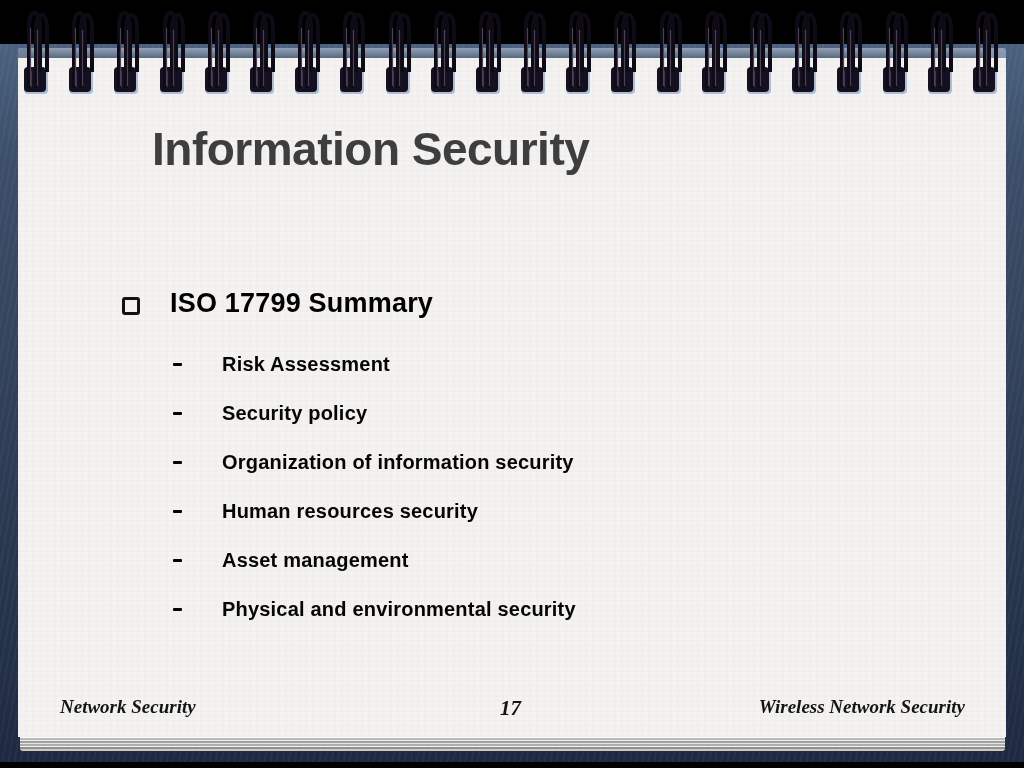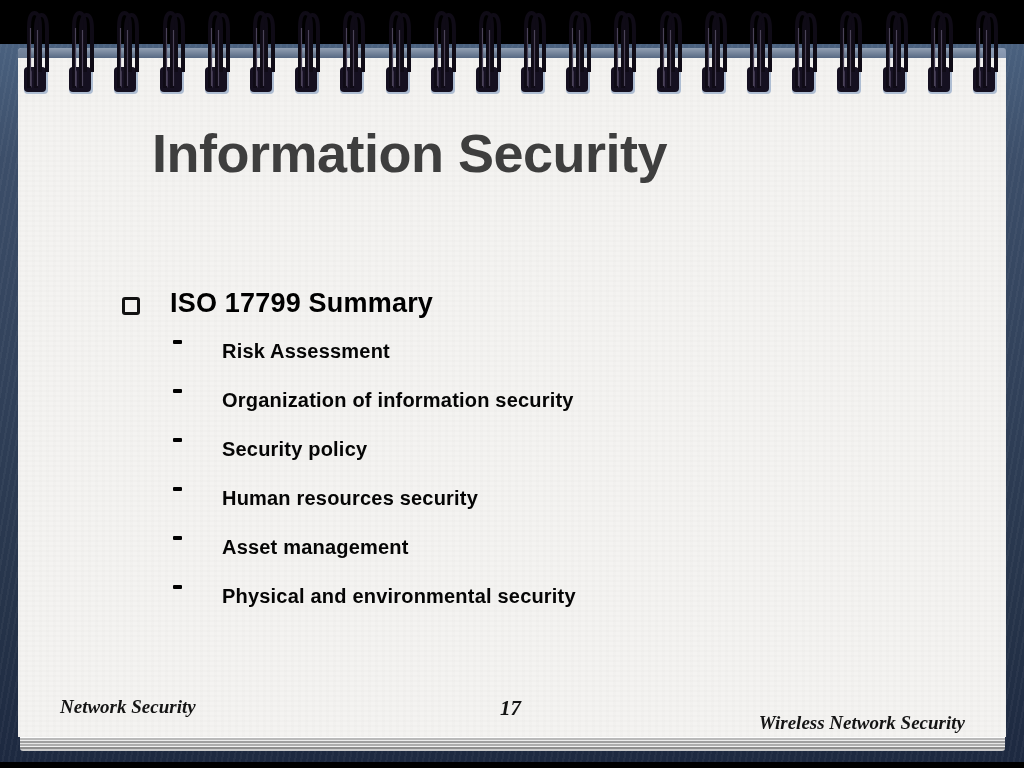--- a/index.html
+++ b/index.html
@@ -55,53 +55,53 @@
   
   .spiral-strip{
     position:absolute;left:0;top:6px;width:1024px;height:94px;
     z-index:5;pointer-events:none;
   }
   .spiral-unit{position:absolute;top:0;width:30px;height:94px;}
   
   .paper-content{position:absolute;inset:0;color:#050505;}
   .slide-title{
     position:absolute;left:134px;top:64px;
-    font-size:54px;font-weight:bold;letter-spacing:-0.5px;
+    font-size:46px;font-weight:bold;letter-spacing:-0.5px;
     color:#3e3e3e;
   }
   .main-bullet{
     position:absolute;left:104px;top:230px;
     display:flex;align-items:flex-start;
   }
   .square-bullet{
     width:12px;height:12px;border:3px solid #111;border-radius:3px;
     margin-top:9px;flex:0 0 auto;
   }
   .main-bullet-label{
     margin-left:30px;font-size:27px;font-weight:bold;color:#000;
     letter-spacing:0.2px;
   }
   .sub-list{position:absolute;left:155px;top:282px;}
-  .sub-item{display:flex;align-items:flex-start;height:49px;}
+  .sub-item{display:flex;align-items:center;height:49px;}
   .dash-bullet{
     width:9px;height:3.5px;background:#000;border-radius:1px;flex:0 0 auto;
   }
   .sub-label{
     margin-left:40px;font-size:20px;font-weight:bold;color:#050505;
     letter-spacing:0.2px;
   }
   
   .footer{
     position:absolute;left:42px;right:41px;top:638px;height:26px;
     font-family:Liberation Serif, serif;font-style:italic;font-weight:bold;
     font-size:19px;color:#141414;
   }
   .footer-left{position:absolute;left:0;top:0;}
   .footer-center{position:absolute;left:50%;transform:translateX(-60%);top:0;font-size:21px;}
-  .footer-right{position:absolute;right:0;top:16px;}
+  .footer-right{position:absolute;right:0;top:0;}
 </style>
 </head>
 <body>
 
 <div class="backdrop"></div>
 
 <div class="pad">
   <div class="pad-band"></div>
   <div class="band-corner-left"></div>
   <div class="band-corner-right"></div>
@@ -116,25 +116,25 @@
         <div class="main-bullet-label">ISO 17799 Summary</div>
       </div>
 
       <div class="sub-list">
         <div class="sub-item">
           <div class="dash-bullet"></div>
           <div class="sub-label">Risk Assessment</div>
         </div>
         <div class="sub-item">
           <div class="dash-bullet"></div>
+          <div class="sub-label">Security policy</div>
+        </div>
+        <div class="sub-item">
+          <div class="dash-bullet"></div>
           <div class="sub-label">Organization of information security</div>
-        </div>
-        <div class="sub-item">
-          <div class="dash-bullet"></div>
-          <div class="sub-label">Security policy</div>
         </div>
         <div class="sub-item">
           <div class="dash-bullet"></div>
           <div class="sub-label">Human resources security</div>
         </div>
         <div class="sub-item">
           <div class="dash-bullet"></div>
           <div class="sub-label">Asset management</div>
         </div>
         <div class="sub-item">

